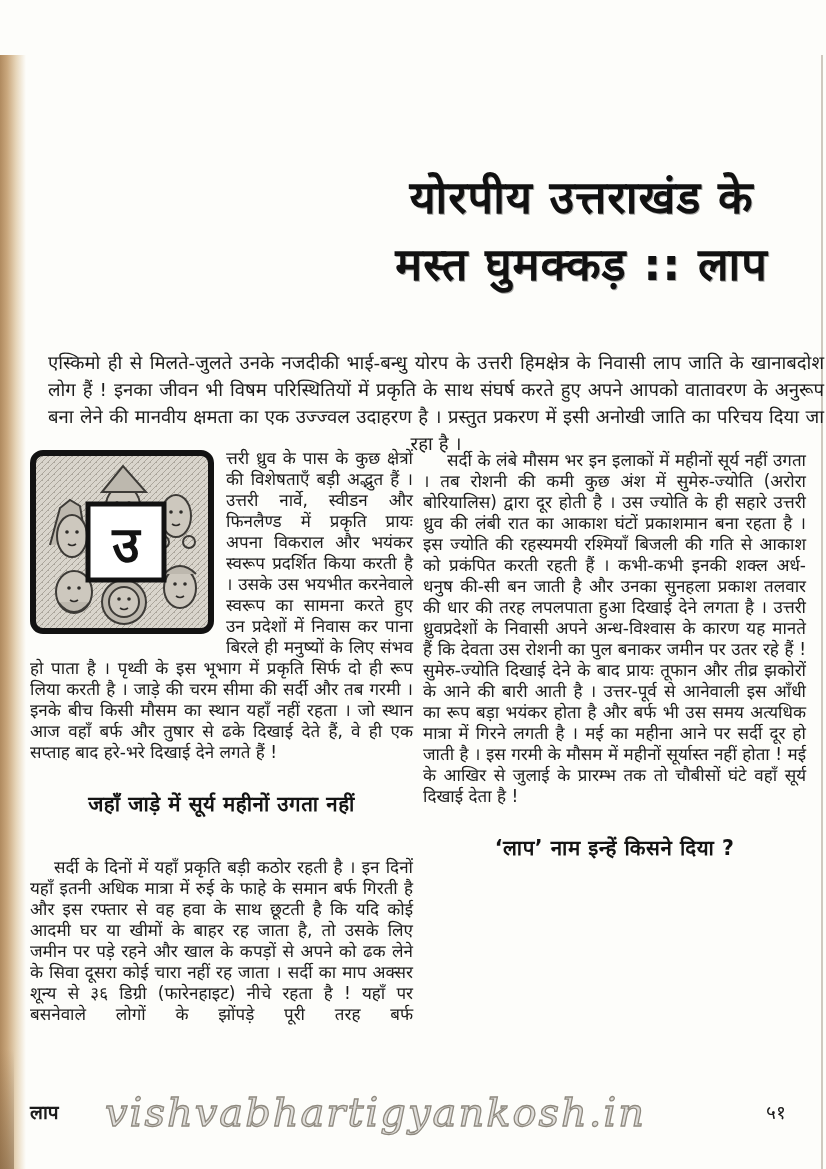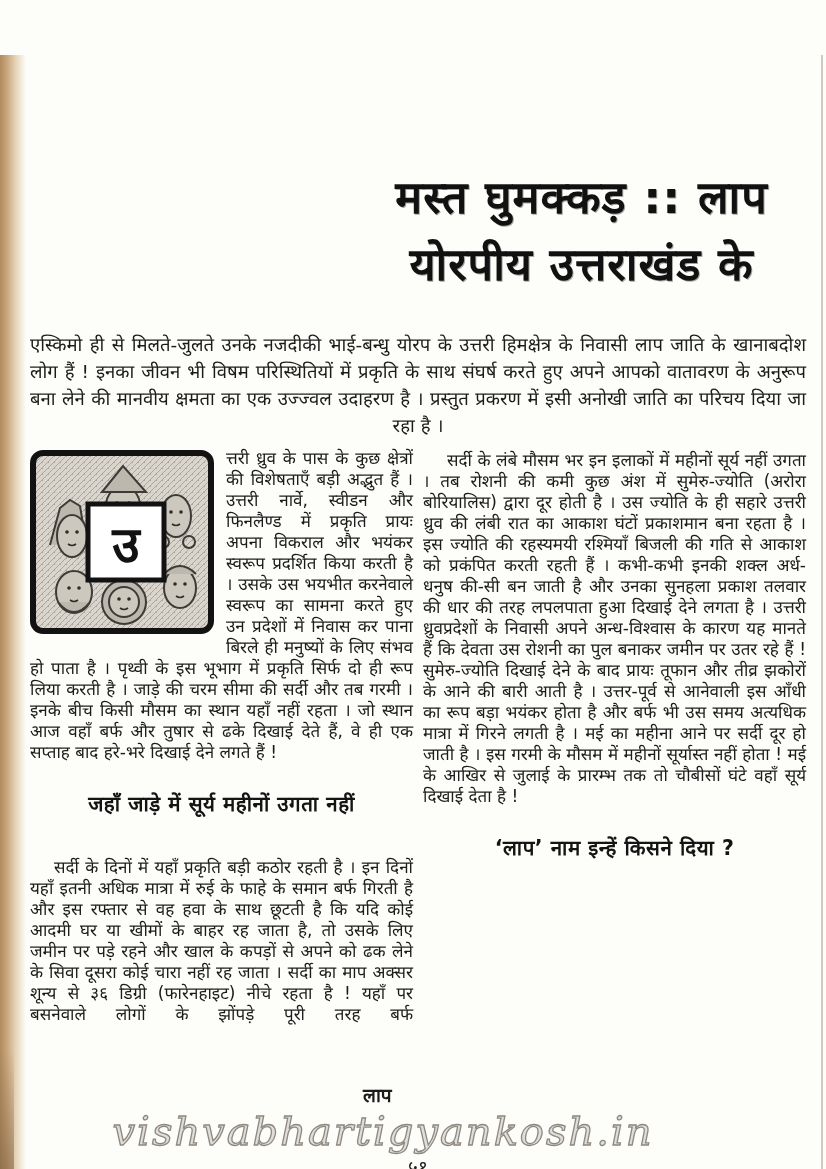--- a/index.html
+++ b/index.html
@@ -25,21 +25,21 @@
   .title-block{position:absolute;top:175px;right:2px;width:445px;text-align:center;}
   .title-line{
     display:block;font-weight:bold;font-size:45px;line-height:1.0;
     letter-spacing:1px;color:#111;
     text-shadow:1px 1px 0 rgba(0,0,0,.35);
     white-space:nowrap;
   }
   .title-line + .title-line{margin-top:22px;}
   
   .intro{
-    position:absolute;top:331px;left:0;width:776px;margin:0;
+    position:absolute;top:331px;left:0;width:776px;margin:18px;
     font-size:18.5px;line-height:27px;
     text-align:justify;text-align-last:center;
   }
   
   .cols{position:absolute;top:448px;left:0;width:776px;display:flex;gap:10px;}
   .col{width:383px;flex:0 0 383px;}
   p.body{
     margin:0;font-size:17px;line-height:21px;
     text-align:justify;color:#1b1b1b;
   }
@@ -50,21 +50,21 @@
     text-align:center;letter-spacing:.5px;color:#141414;
   }
   
   .illus{
     float:left;width:184px;height:184px;margin:2px 12px 6px 0;position:relative;
   }
   .illus svg{display:block;width:184px;height:184px;}
   
   .footer{
     position:absolute;top:1082px;left:0;width:776px;height:60px;
-    display:flex;align-items:center;flex-direction:column;
+    display:flex;align-items:center;
   }
   .footer .running-title{font-size:19px;font-weight:bold;width:110px;}
   .footer .watermark{
     flex:1;text-align:left;
     font-family:"DejaVu Serif","Liberation Serif",serif;
     font-style:italic;font-size:40px;letter-spacing:2px;
     color:rgba(150,145,136,.28);
     -webkit-text-stroke:1.3px #8e897f;
     transform:translateX(-35px);
     white-space:nowrap;
@@ -73,22 +73,22 @@
 </style>
 </head>
 <body>
 
 <div class="spine-edge"></div>
 <div class="page-edge-line"></div>
 
 <div class="content">
 
   <div class="title-block">
+    <span class="title-line">योरपीय उत्तराखंड के</span>
     <span class="title-line">मस्त घुमक्कड़ :: लाप</span>
-    <span class="title-line">योरपीय उत्तराखंड के</span>
   </div>
 
   <p class="intro">एस्किमो ही से मिलते-जुलते उनके नजदीकी भाई-बन्धु योरप के उत्तरी हिमक्षेत्र के निवासी लाप जाति के खानाबदोश लोग हैं ! इनका जीवन भी विषम परिस्थितियों में प्रकृति के साथ संघर्ष करते हुए अपने आपको वातावरण के अनुरूप बना लेने की मानवीय क्षमता का एक उज्ज्वल उदाहरण है । प्रस्तुत प्रकरण में इसी अनोखी जाति का परिचय दिया जा रहा है ।</p>
 
   <div class="cols">
 
     <div class="col">
       <div class="illus">
         <svg viewBox="0 0 184 184" xmlns="http://www.w3.org/2000/svg">
           <defs>

